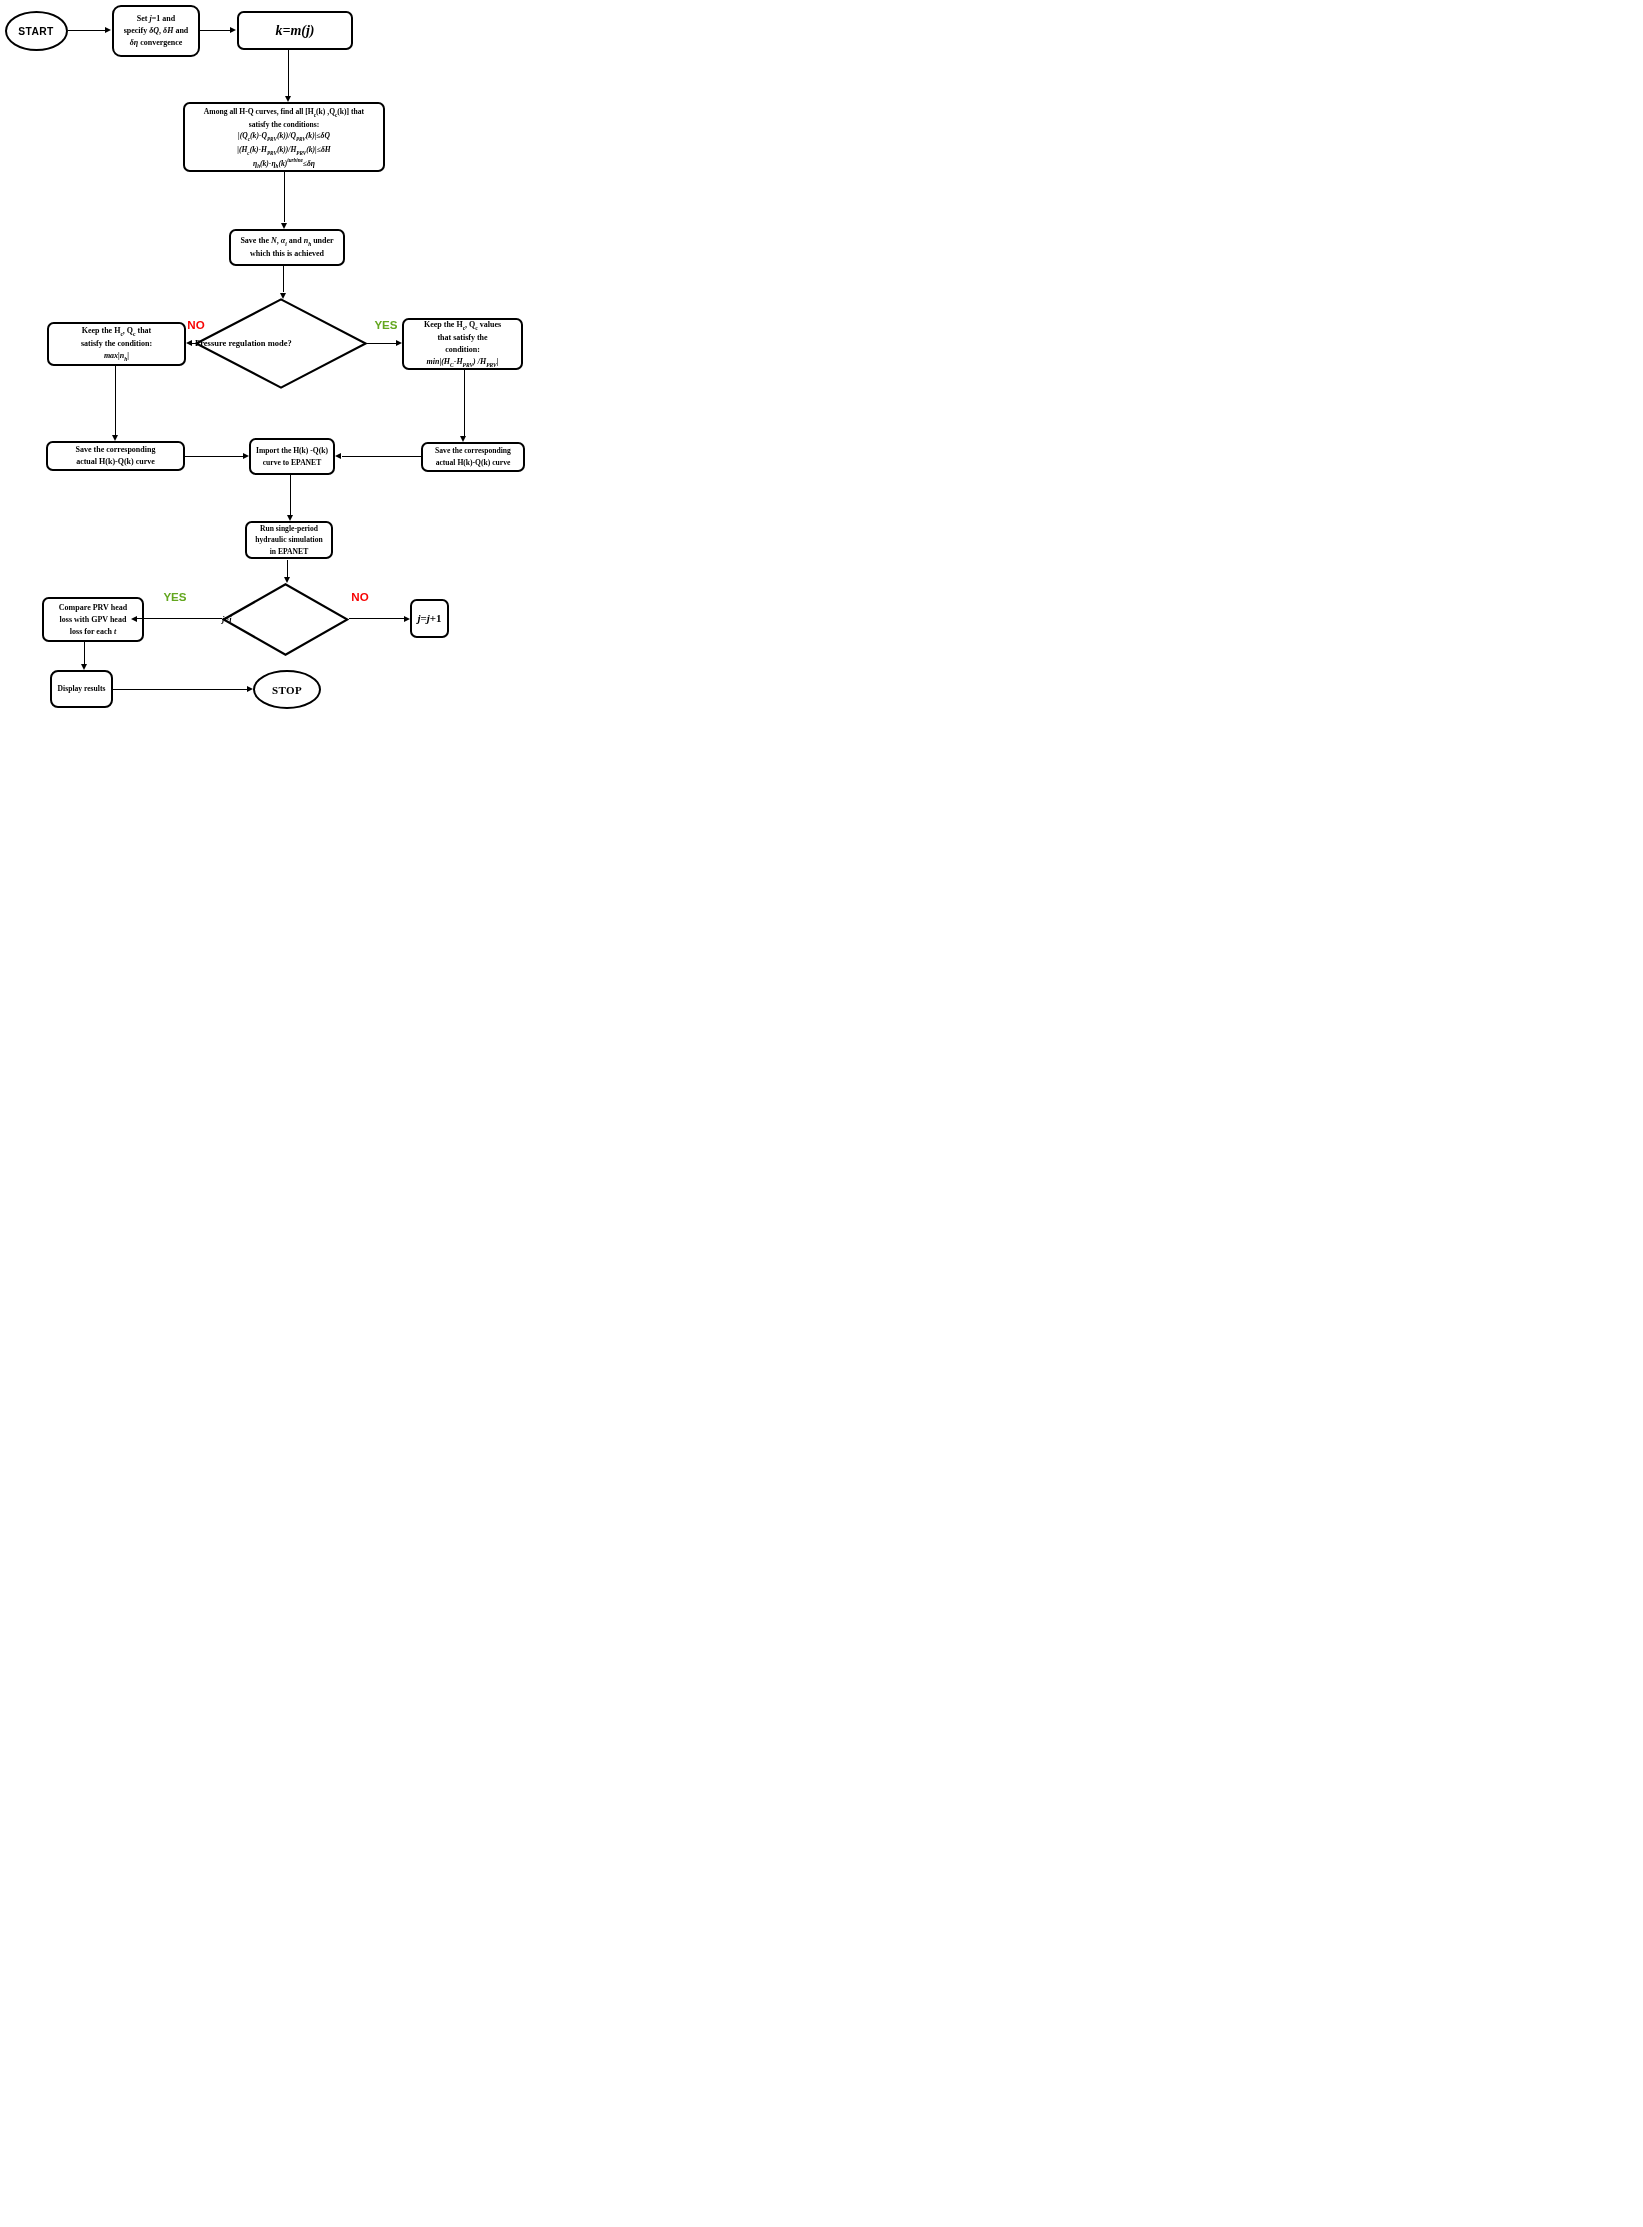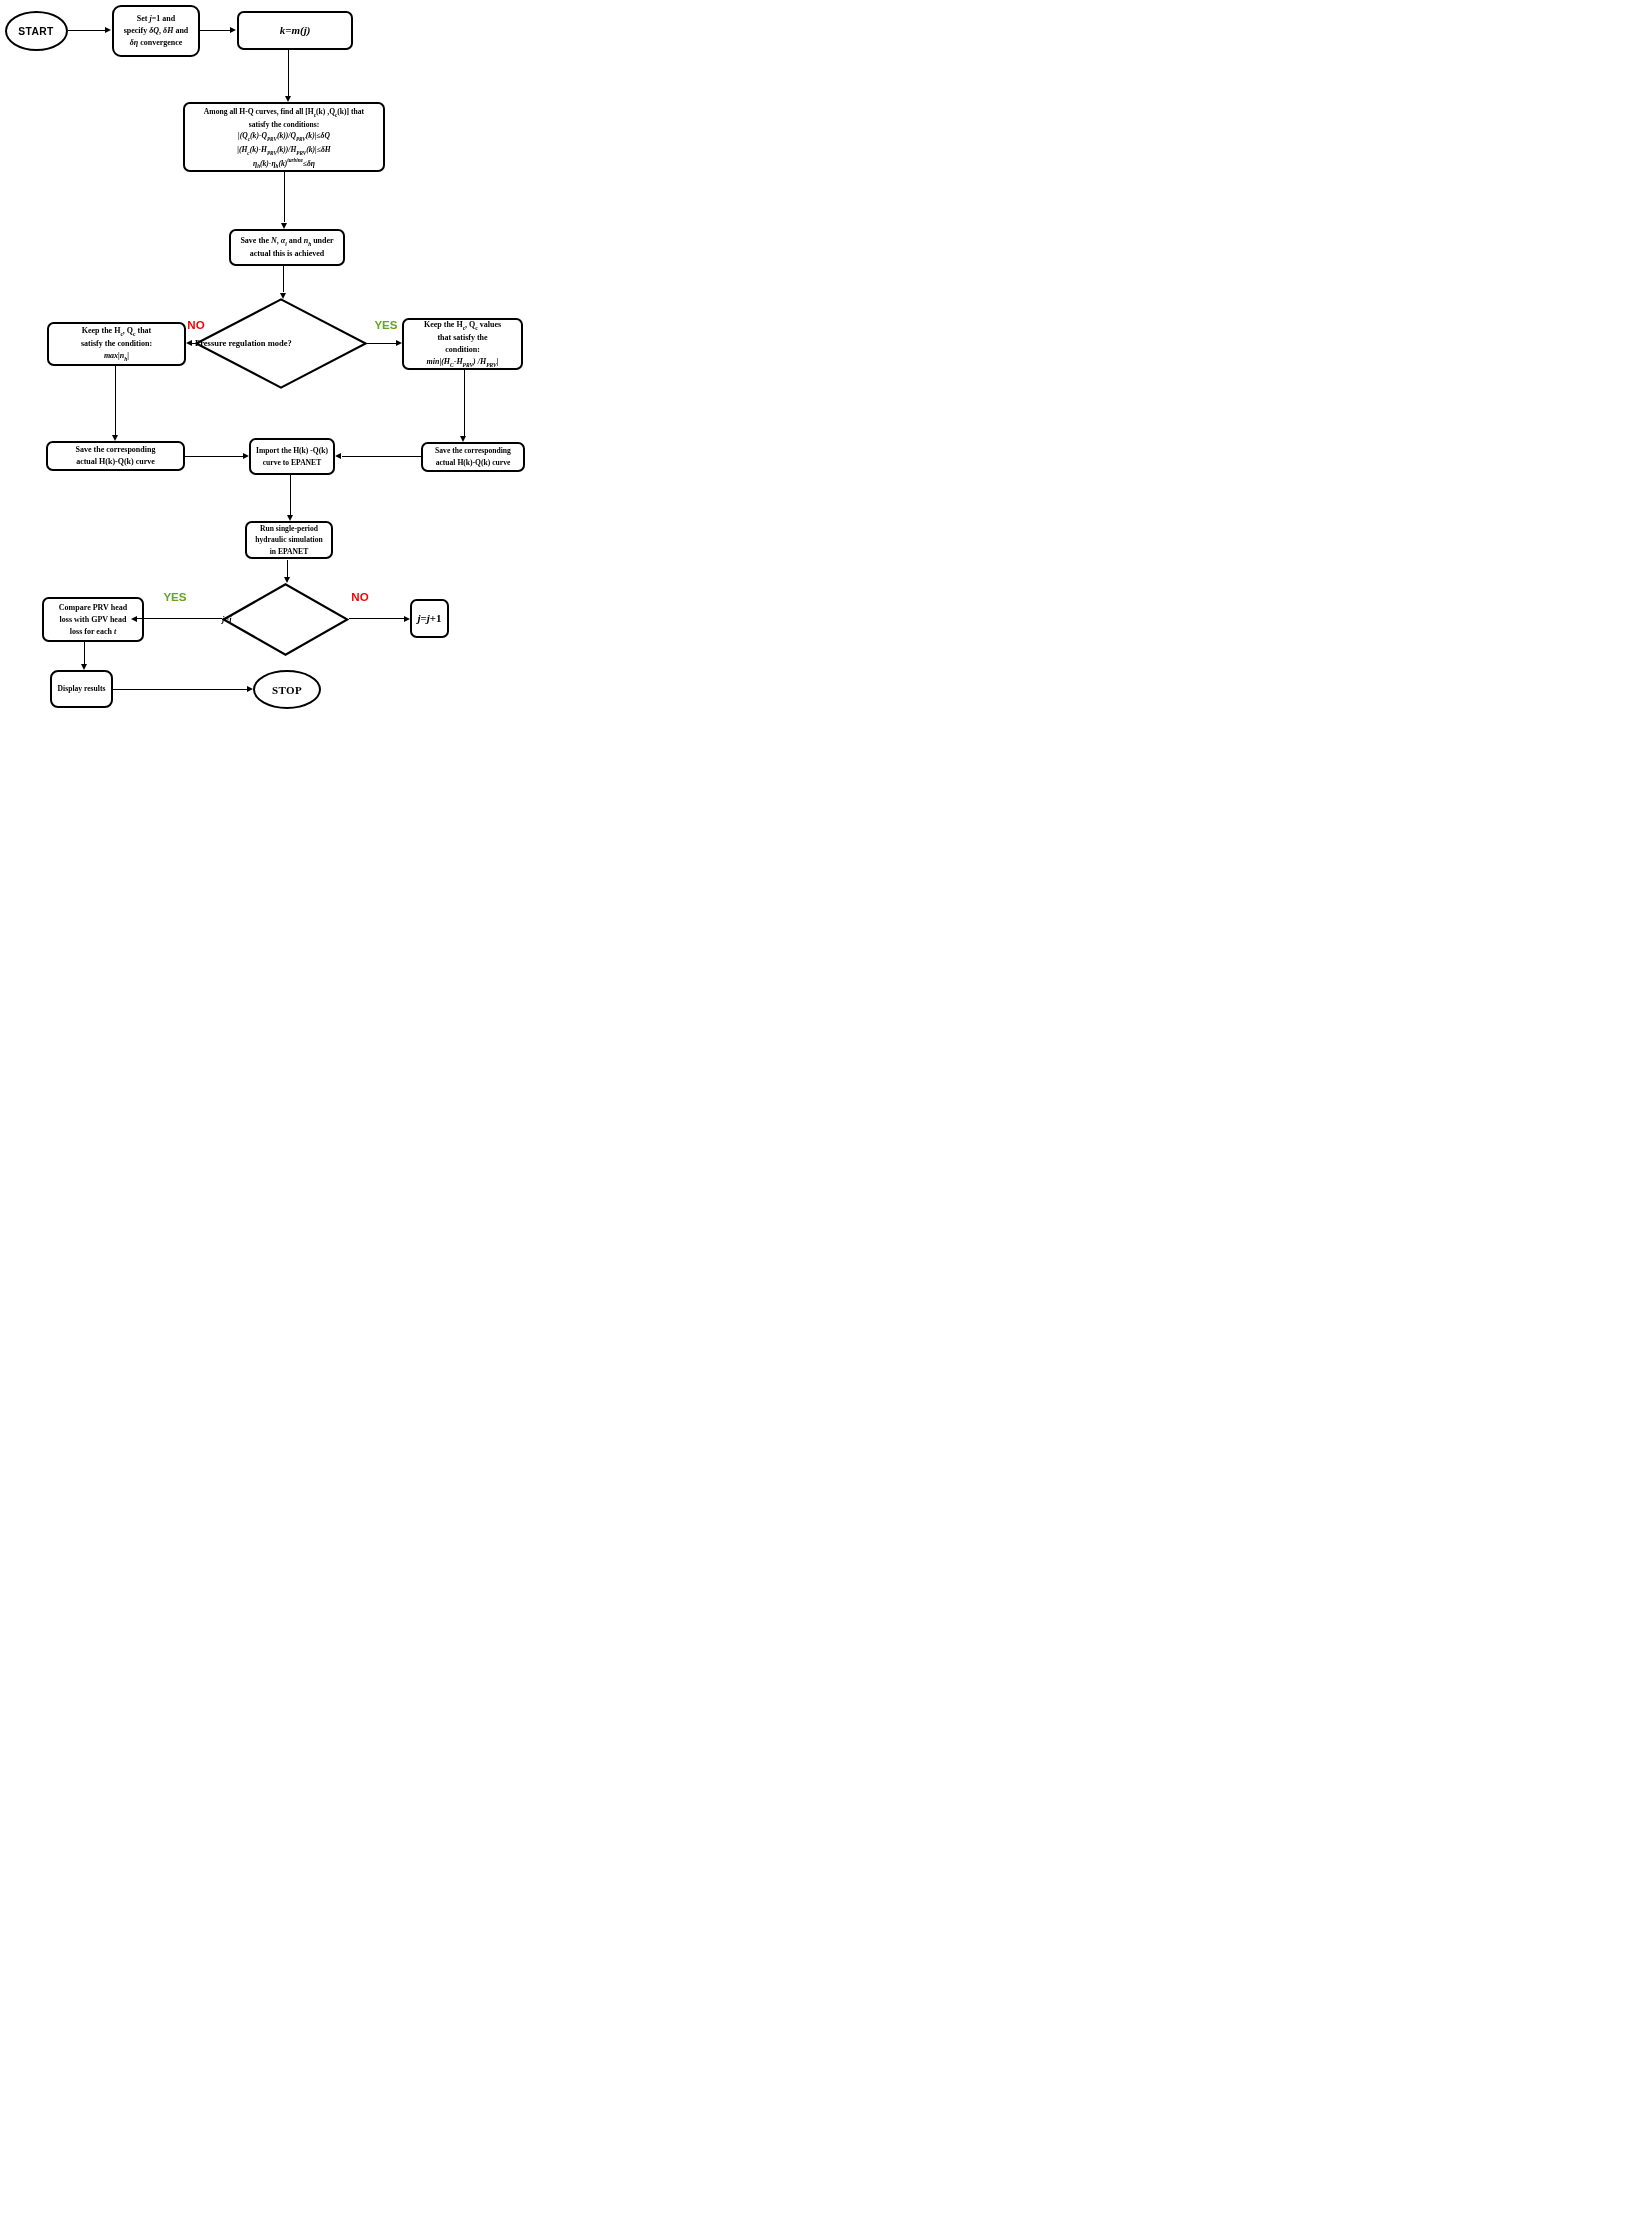--- a/index.html
+++ b/index.html
@@ -39,40 +39,40 @@
   </div>
 
   <div class="node proc rich" style="left:112px;top:4.5px;width:88px;height:52px;font-size:8px;border-radius:9px;">
       <div>
         <div><span>Set </span><span class="seg-i">j</span><span>=1 and</span></div>
         <div><span>specify </span><span class="seg-i">δQ</span><span>, </span><span class="seg-i">δH</span><span> and</span></div>
         <div><span class="seg-i">δη</span><span> convergence</span></div>
       </div>
     </div>
 
-  <div class="node proc rich" style="left:237px;top:11px;width:116px;height:39px;font-size:11px;">
+  <div class="node proc rich" style="left:237px;top:11px;width:116px;height:39px;font-size:14px;">
       <div>
         <div><span class="seg-i">k=m(j)</span></div>
       </div>
     </div>
 
   <div class="node proc rich" style="left:183px;top:102px;width:202px;height:70px;font-size:7.6px;align-items:flex-start;padding-top:1.8px;">
       <div>
         <div><span>Among all H-Q curves, find all [H</span><span class="seg-sub">c</span><span>(k) ,Q</span><span class="seg-sub">c</span><span>(k)] that</span></div>
         <div><span>satisfy the conditions:</span></div>
         <div><span class="seg-i">|(Q</span><span class="seg-subi">c</span><span class="seg-i">(k)-Q</span><span class="seg-subi">PRV</span><span class="seg-i">(k))/Q</span><span class="seg-subi">PRV</span><span class="seg-i">(k)|≤δQ</span></div>
         <div><span class="seg-i">|(H</span><span class="seg-subi">c</span><span class="seg-i">(k)-H</span><span class="seg-subi">PRV</span><span class="seg-i">(k))/H</span><span class="seg-subi">PRV</span><span class="seg-i">(k)|≤δH</span></div>
         <div><span class="seg-i">η</span><span class="seg-subi">h</span><span class="seg-i">(k)-η</span><span class="seg-subi">h</span><span class="seg-i">(k)</span><span class="seg-supi">turbine</span><span class="seg-i">≤δη</span></div>
       </div>
     </div>
 
   <div class="node proc rich" style="left:229px;top:229px;width:116px;height:37px;font-size:8px;">
       <div>
         <div><span>Save the </span><span class="seg-i">N</span><span>, </span><span class="seg-i">α</span><span class="seg-subi">i</span><span> and </span><span class="seg-i">n</span><span class="seg-subi">h</span><span> under</span></div>
-        <div><span>actual this is achieved</span></div>
+        <div><span>which this is achieved</span></div>
       </div>
     </div>
 
   <div class="diamond" style="left:195px;top:298px;width:172px;height:91px;">
     <svg viewBox="0 0 386 204">
       <polygon points="3,102 193,3 383,102 193,201" fill="#ffffff" stroke="#000000" stroke-width="5"></polygon>
     </svg>
     <div class="dlabel rich" style="font-size:8.5px;">
         <div>
           <div><span>Pressure regulation mode?</span></div>

